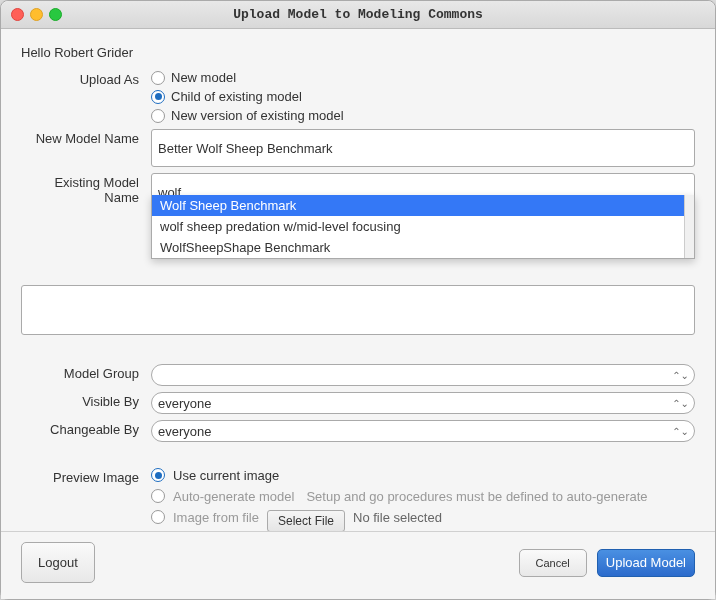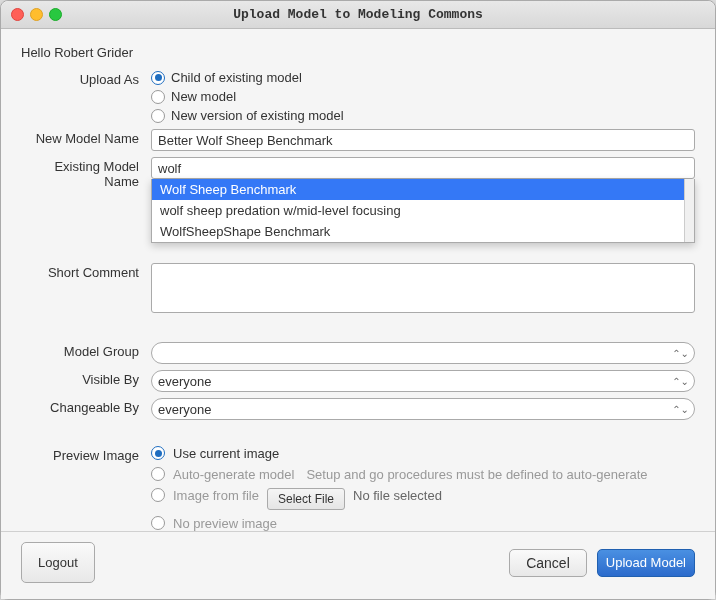--- a/index.html
+++ b/index.html
@@ -128,21 +128,21 @@
       height: 7px;
       border-radius: 50%;
       background: #1e6dc0;
     }
 
     .text-input {
       width: 100%;
       height: 22px;
       border: 1px solid #aaa;
       border-radius: 3px;
-      padding: 2px 6px;
+      padding: 18px 6px;
       font-size: 13px;
       background: #fff;
       color: #333;
       outline: none;
     }
 
     .input-wrapper {
       flex: 1;
       position: relative;
     }
@@ -295,21 +295,21 @@
       display: flex;
       gap: 10px;
     }
 
     .btn-cancel {
       height: 28px;
       padding: 4px 16px;
       border: 1px solid #aaa;
       border-radius: 5px;
       background: linear-gradient(to bottom, #fafafa, #e8e8e8);
-      font-size: 14px;
+      font-size: 11px;
       color: #333;
       cursor: pointer;
     }
 
     .btn-upload {
       height: 28px;
       padding: 4px 8px;
       border: 1px solid #2060b0;
       border-radius: 5px;
       background: linear-gradient(to bottom, #4a90e2, #2b6bcc);
@@ -335,28 +335,28 @@
     <span class="titlebar-title">Upload Model to Modeling Commons</span>
   </div>
 
   <div class="content">
     <div class="greeting">Hello Robert Grider</div>
 
     <div class="form-row">
       <div class="form-label">Upload As</div>
       <div class="radio-group">
         <div class="radio-item">
+          <div class="radio-circle"></div>
+          <span>New model</span>
+        </div>
+        <div class="radio-item">
           <div class="radio-circle selected">
             <div class="radio-dot"></div>
           </div>
           <span>Child of existing model</span>
-        </div>
-        <div class="radio-item">
-          <div class="radio-circle"></div>
-          <span>New model</span>
         </div>
         <div class="radio-item">
           <div class="radio-circle"></div>
           <span>New version of existing model</span>
         </div>
       </div>
     </div>
 
     <div class="spacer"></div>
 
@@ -375,21 +375,20 @@
         <div class="dropdown-list">
           <div class="dropdown-item highlighted">Wolf Sheep Benchmark</div>
           <div class="dropdown-item">wolf sheep predation w/mid-level focusing</div>
           <div class="dropdown-item">WolfSheepShape Benchmark</div>
           <div class="dropdown-scrollbar"></div>
         </div>
       </div>
     </div>
 
     <div class="form-row" style="margin-top: 68px;">
-      <div class="form-label">Short Comment</div>
       <div class="input-wrapper">
         <textarea class="short-comment-input" style=""></textarea>
       </div>
     </div>
 
     <div class="divider"></div>
 
     <div class="form-row">
       <div class="form-label">Model Group</div>
       <div class="select-wrapper">

